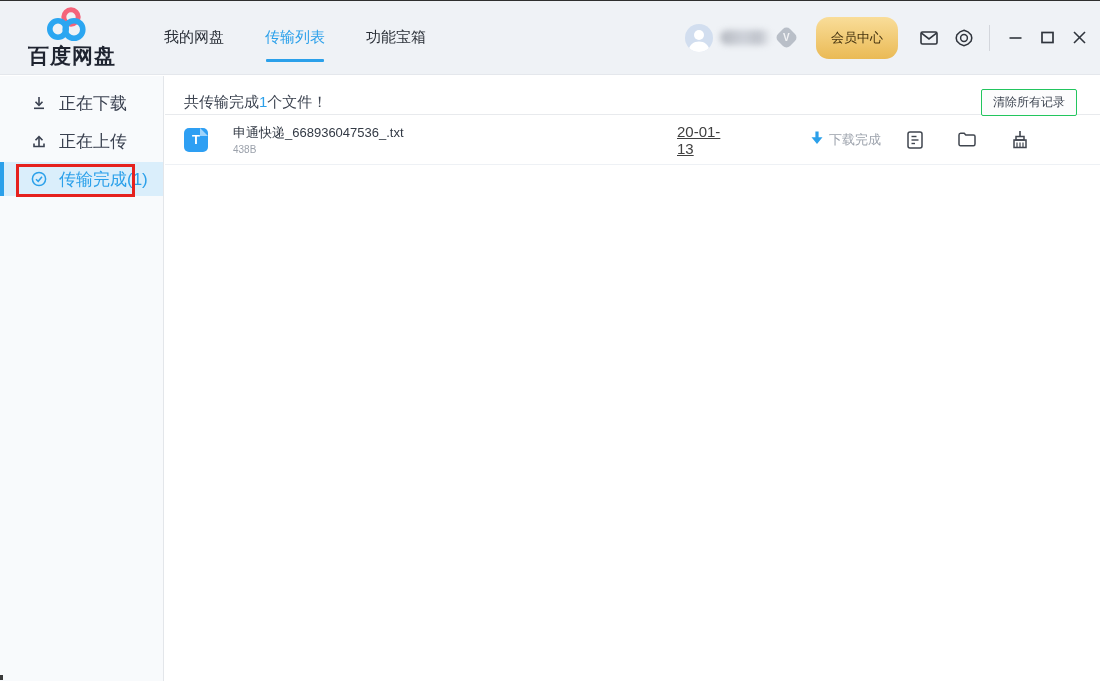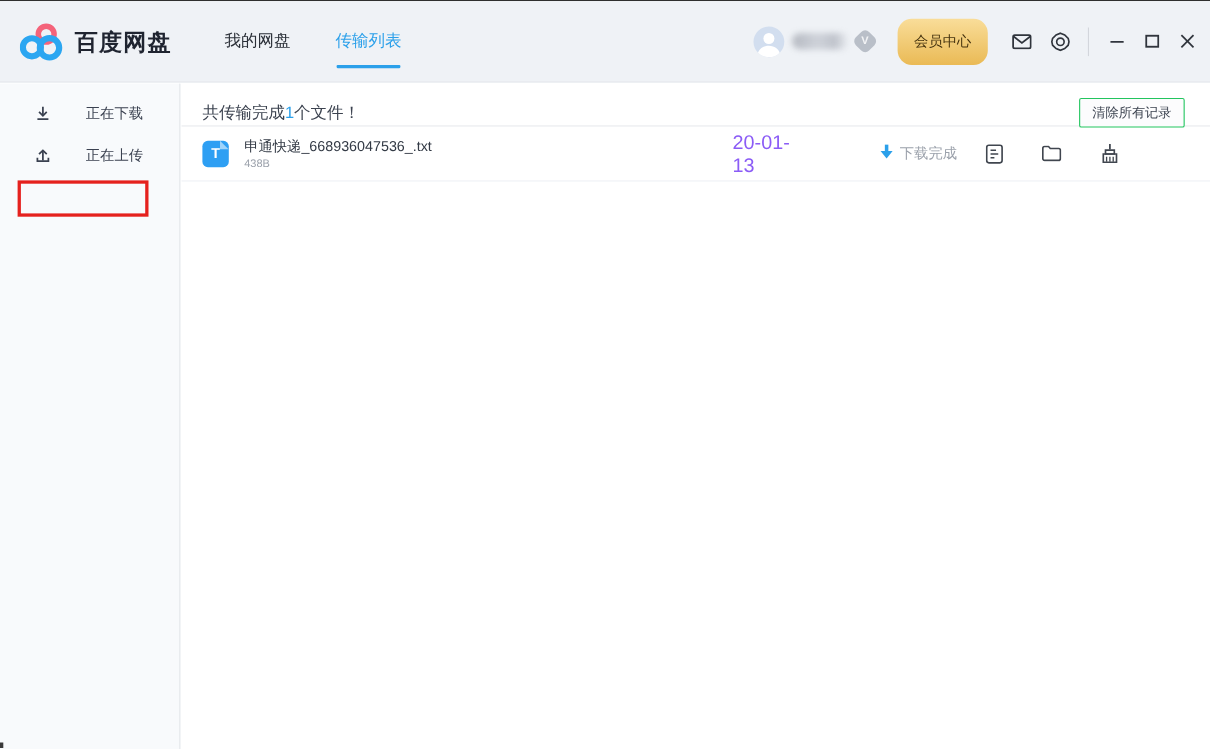--- a/index.html
+++ b/index.html
@@ -8,21 +8,21 @@
     font-family: "Liberation Sans", "DejaVu Sans", sans-serif;
     background:#fff; color:#333a45; overflow:hidden; position:relative;
   }
   .window { width:1100px; height:681px; position:relative; border-top:1px solid #2f2f2f; }
 
   
   .titlebar {
     height:74px; background:#eff2f6; display:flex; align-items:center;
     padding:0 14px 0 18px; border-bottom:1px solid #e4e7ec;
   }
-  .brand { display:flex; align-items:center; }
+  .brand { display:flex; align-items:center;flex-direction:column; }
   .logo { width:40px; height:36px; }
   .app-title { font-size:21px; font-weight:bold; color:#1f2430; margin-left:10px; letter-spacing:1px; }
 
   .nav { display:flex; align-items:center; margin-left:46px; height:74px; }
   .nav-tab {
     position:relative; height:74px; display:flex; align-items:center;
     font-size:15px; color:#2b3038; margin-right:37px; cursor:pointer; padding:0 2px;
   }
   .nav-tab.active { color:#2ba0ea;font-family:Liberation Mono, monospace; }
   .nav-tab.active::after {
@@ -55,21 +55,21 @@
   .tb-divider { width:1px; height:26px; background:#d3d6dc; margin-left:16px; }
   .win-btn { margin-left:19px; display:flex; align-items:center; cursor:pointer; }
 
   
   .sidebar {
     position:absolute; left:0; top:75px; bottom:0; width:164px;
     background:#f8fafc; border-right:1px solid #e3e6ea; padding-top:10px;
   }
   .side-item {
     height:34px; margin-bottom:4px; display:flex; align-items:center;
-    padding-left:31px; font-size:13px; color:#3a4150; cursor:pointer; position:relative;gap:19px;
+    padding-left:31px; font-size:17px; color:#3a4150; cursor:pointer; position:relative;
   }
   .side-item .s-icon { width:16px; height:16px; margin-right:12px; display:flex; }
   .side-item.active { background:#daeefb; color:#2ba0ea; }
   .side-item.active::before {
     content:""; position:absolute; left:0; top:0; bottom:0; width:4px; background:#2ba0ea;
   }
   .annotation-box {
     position:absolute; left:16px; top:88px; width:119px; height:33px;
     border:3px solid #e5211e; pointer-events:none; z-index:5;
   }
@@ -95,24 +95,24 @@
   .file-icon {
     width:24px; height:24px; border-radius:5px; background:#2e9ff3; position:relative;
     display:flex; align-items:center; justify-content:center; flex:none;
     color:#fff; font-size:13px; font-weight:bold;
   }
   .file-icon::after {
     content:""; position:absolute; top:0; right:0; width:0; height:0;
     border-bottom:8px solid #9fd4fb; border-right:8px solid transparent;
     border-top-right-radius:5px;
   }
-  .file-meta { margin-left:14px; width:444px; }
+  .file-meta { margin-left:25px; width:444px; }
   .file-name { font-size:13px; color:#333a45; line-height:15px; }
   .file-size { font-size:10px; color:#9ba1ab; margin-top:4px; }
-  .file-date { width:56px; font-size:18px; color:#8b5cf6; }
+  .file-date { width:56px; font-size:15px; color:#404040;text-decoration:underline; }
   .file-status { margin-left:78px; display:flex; }
   .file-status .st-text { font-size:13px; color:#9ba1ab; margin-left:6px; }
   .row-action { margin-left:35px; display:flex; align-items:center; cursor:pointer; }
   .row-action.first { margin-left:26px; }
 
   .corner-artifact { position:absolute; left:0; bottom:1px; width:3px; height:5px; background:#3a3a3a; }
 </style>
 </head>
 <body>
 
@@ -128,20 +128,23 @@
       <div class="app-title">百度网盘</div>
     </div>
 
     <div class="nav">
       <div class="nav-tab">
         <span>我的网盘</span>
       </div>
       <div class="nav-tab active">
         <span>传输列表</span>
       </div>
+      <div class="nav-tab">
+        <span>功能宝箱</span>
+      </div>
     </div>
 
     <div class="tb-right">
       <div class="avatar">
         <svg width="28" height="28" viewBox="0 0 28 28">
           <circle cx="14" cy="11" r="5" fill="#ffffff"></circle>
           <path d="M3.5 28 C3.5 20.5 9 17.5 14 17.5 C19 17.5 24.5 20.5 24.5 28 Z" fill="#ffffff"></path>
         </svg>
       </div>
       <div class="user-name-blur"></div>
@@ -196,20 +199,29 @@
     </div>
     <div class="side-item">
       <span class="s-icon">
         <svg width="16" height="16" viewBox="0 0 16 16">
           <line x1="8" y1="13" x2="8" y2="4" stroke="#3a4150" stroke-width="1.6"></line>
           <path d="M4.5 7.2 L8 3.7 L11.5 7.2" fill="none" stroke="#3a4150" stroke-width="1.6"></path>
           <path d="M3 10.5 L3 13.5 L13 13.5 L13 10.5" fill="none" stroke="#3a4150" stroke-width="1.6"></path>
         </svg>
       </span>
       <span>正在上传</span>
+    </div>
+    <div class="side-item active">
+      <span class="s-icon">
+        <svg width="16" height="16" viewBox="0 0 16 16">
+          <circle cx="8" cy="8" r="6.6" fill="none" stroke="#2ba0ea" stroke-width="1.5"></circle>
+          <path d="M5 8.2 L7.2 10.3 L11 5.8" fill="none" stroke="#2ba0ea" stroke-width="1.5"></path>
+        </svg>
+      </span>
+      <span>传输完成(1)</span>
     </div>
     <div class="annotation-box"></div>
   </div>
 
   <div class="main">
     <div class="main-header">
       <div class="summary">
         <span>共传输完成</span><span class="count">1</span><span>个文件！</span>
       </div>
       <button class="clear-btn">清除所有记录</button>

